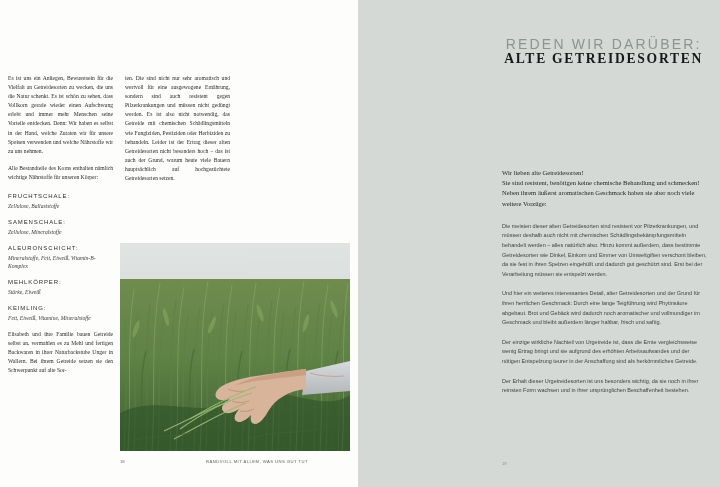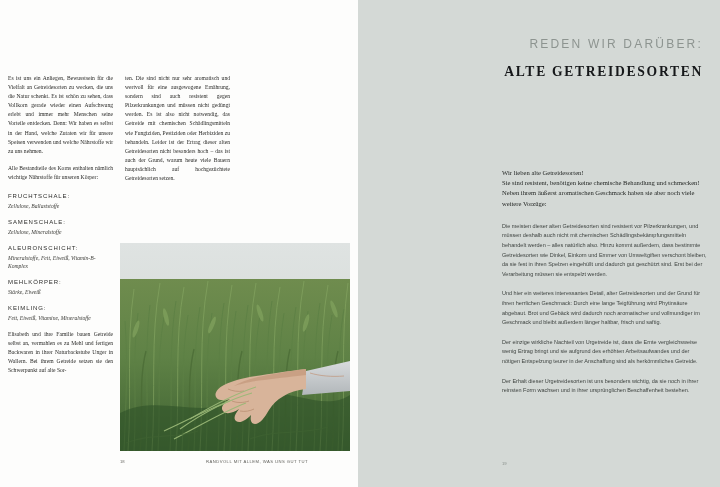--- a/index.html
+++ b/index.html
@@ -118,33 +118,34 @@
     flex: 0 0 362px;
   }
   .rp-header {
     position: absolute;
     right: 17px;
     top: 38px;
     text-align: right;
   }
   .rp-kicker {
     font-family: "Liberation Sans", sans-serif;
-    font-size: 12px;
+    font-size: 14px;
     letter-spacing: 2.2px;
     color: #8d9490;
     line-height: 12px;
+    text-align: center;
   }
   .rp-title {
     font-family: "Liberation Serif", serif;
     font-weight: bold;
     font-size: 13.6px;
     letter-spacing: 1.7px;
     color: #16181a;
     line-height: 15px;
-    margin-top: 14px;
+    margin-top: 1px;
   }
   .rp-body {
     position: absolute;
     left: 144px;
     top: 168px;
     width: 206px;
   }
   .rp-lead p {
     margin: 0;
     font-family: "Liberation Serif", serif;

